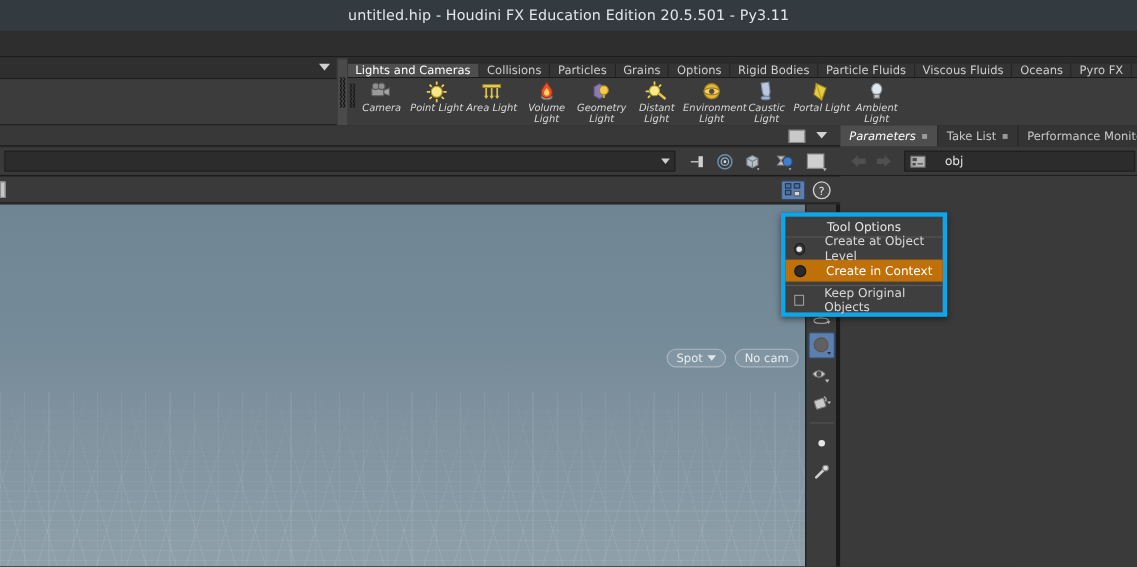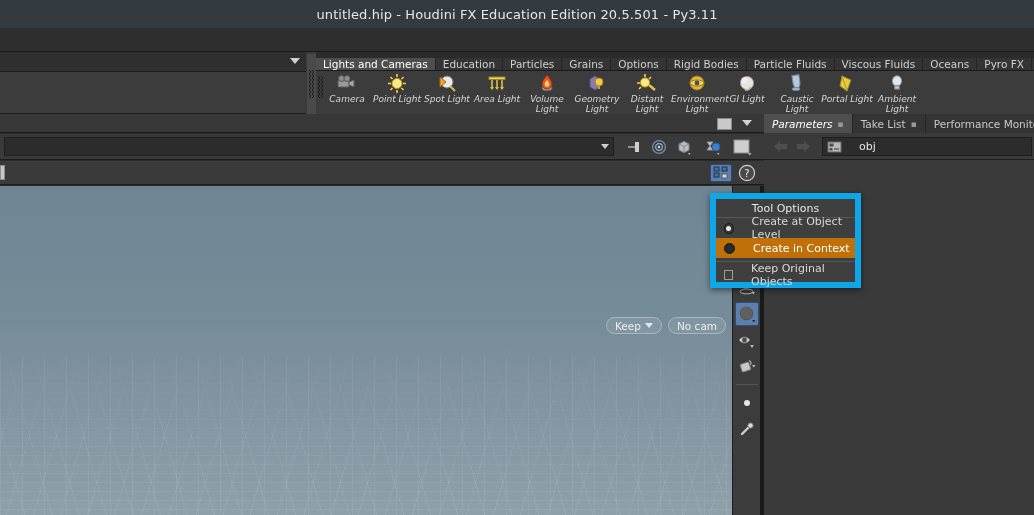--- a/index.html
+++ b/index.html
@@ -200,21 +200,21 @@
   .rp-field {
     margin-left: 10px; width: 210px; height: 19px; background: #2c2c2c;
     border: 1px solid #1e1e1e; display: flex; align-items: center; gap: 15px; padding-left: 4px;
     color: #e3e3e3; font-size: 11px;
   }
   .rp-body { position: absolute; left: 0; top: 47px; width: 270px; height: 354px; background: #3a3a3a; }
 
   
   .popup {
     position: absolute; left: 710px; top: 193px; width: 151px; height: 95px;
-    background: #3f3f3f; border: 6px solid #0ea5e9; z-index: 50;
+    background: #3f3f3f; border: 4px solid #0ea5e9; z-index: 50;
     box-shadow: 0 2px 6px rgba(0,0,0,.5);
   }
   .popup-title {
     height: 19px; display: flex; align-items: center; justify-content: center;
     color: #e6e6e6; font-size: 11px; border-bottom: 1px solid #565656;
   }
   .popup-item {
     height: 20px; display: flex; align-items: center; gap: 18px; padding-left: 8px;
     color: #d8d8d8; font-size: 11px;
   }
@@ -241,21 +241,21 @@
   </div>
   <div class="leftpane-body"></div>
 
   <div class="grip">
       <span class="dots"></span>
     </div>
 
   <div class="shelf">
     <div class="shelf-tabs" id="shelf-tabs">
         <div class="shelf-tab active">Lights and Cameras</div>
-        <div class="shelf-tab">Education</div>
+        <div class="shelf-tab">Collisions</div>
         <div class="shelf-tab">Particles</div>
         <div class="shelf-tab">Grains</div>
         <div class="shelf-tab">Options</div>
         <div class="shelf-tab">Rigid Bodies</div>
         <div class="shelf-tab">Particle Fluids</div>
         <div class="shelf-tab">Viscous Fluids</div>
         <div class="shelf-tab">Oceans</div>
         <div class="shelf-tab">Pyro FX</div>
         <div class="shelf-tab">FEM</div>
       </div>
@@ -273,28 +273,20 @@
           <div class="ic"><svg width="24" height="21" viewBox="0 0 24 21">
               <g stroke="#f3d34a" stroke-width="1.6">
                 <path d="M12 1v3M12 17v3M3 10.5h3M18 10.5h3M5.5 4l2 2M18.5 4l-2 2M5.5 17l2-2M18.5 17l-2-2"></path>
               </g>
               <circle cx="12" cy="10.5" r="5" fill="#fbe985" stroke="#b79a22"></circle>
             </svg></div>
           <div class="lbl">Point Light</div>
         </div>
         <div class="tool">
           <div class="ic"><svg width="24" height="21" viewBox="0 0 24 21">
-              <circle cx="12" cy="9" r="6" fill="#e9e9e9" stroke="#777"></circle>
-              <path d="M5 4l6 5-6 5z" fill="#f0a62e" stroke="#a06d14"></path>
-              <path d="M15 13l5 5" stroke="#d8c150" stroke-width="2"></path>
-            </svg></div>
-          <div class="lbl">Spot Light</div>
-        </div>
-        <div class="tool">
-          <div class="ic"><svg width="24" height="21" viewBox="0 0 24 21">
               <rect x="4" y="4" width="16" height="2.5" fill="#f0d65c" stroke="#9c8726"></rect>
               <g stroke="#d9c04e" stroke-width="1.6">
                 <path d="M7 7v9M12 7v9M17 7v9"></path>
               </g>
               <g fill="#d9c04e">
                 <path d="M7 17l-2-3h4zM12 17l-2-3h4zM17 17l-2-3h4z"></path>
               </g>
             </svg></div>
           <div class="lbl">Area Light</div>
         </div>
@@ -324,28 +316,20 @@
             </svg></div>
           <div class="lbl">Distant Light</div>
         </div>
         <div class="tool">
           <div class="ic"><svg width="24" height="21" viewBox="0 0 24 21">
               <circle cx="12" cy="10" r="7" fill="#e4b737" stroke="#9a7a1d"></circle>
               <ellipse cx="12" cy="10" rx="7" ry="3" fill="#f0d06a" stroke="#9a7a1d"></ellipse>
               <circle cx="12" cy="10" r="2.4" fill="#4e4e4e"></circle>
             </svg></div>
           <div class="lbl">Environment Light</div>
-        </div>
-        <div class="tool">
-          <div class="ic"><svg width="24" height="21" viewBox="0 0 24 21">
-              <circle cx="12" cy="10" r="6.6" fill="#e9e2dd" stroke="#9a9490"></circle>
-              <circle cx="9.5" cy="7.5" r="3.2" fill="#f6f1ed" opacity=".8"></circle>
-              <path d="M16 14a6.6 6.6 0 01-6 3" fill="none" stroke="#cbbdb3" stroke-width="1.4"></path>
-            </svg></div>
-          <div class="lbl">GI Light</div>
         </div>
         <div class="tool">
           <div class="ic"><svg width="24" height="21" viewBox="0 0 24 21">
               <path d="M11 2h4v8c0 3-2 4-2 6H10c0-2-2-3-2-6V2z" fill="#b7c7dd" stroke="#7388a1" transform="rotate(-8 12 10)"></path>
               <ellipse cx="11" cy="16" rx="4" ry="1.6" fill="#9fb4ce" stroke="#73879f"></ellipse>
             </svg></div>
           <div class="lbl">Caustic Light</div>
         </div>
         <div class="tool">
           <div class="ic"><svg width="24" height="21" viewBox="0 0 24 21">
@@ -422,21 +406,21 @@
           <text x="9" y="13" font-size="10" fill="#e8e8e8" text-anchor="middle" font-family="DejaVu Sans, sans-serif">?</text>
         </svg>
       </span>
     </div>
 
     <div class="viewport">
       <div class="horizon"></div>
       <div class="grid-persp"></div>
       <div class="grid-rows"></div>
       <div class="vp-pill" style="left:606px; top:131px;">
-        <span>Keep</span>
+        <span>Spot</span>
         <span class="c"></span>
       </div>
       <div class="vp-pill" style="left:668px; top:131px;">
         <span>No cam</span>
       </div>
     </div>
 
     <div class="vtoolbar">
       <div class="vtool">
         <svg width="20" height="20" viewBox="0 0 20 20">

